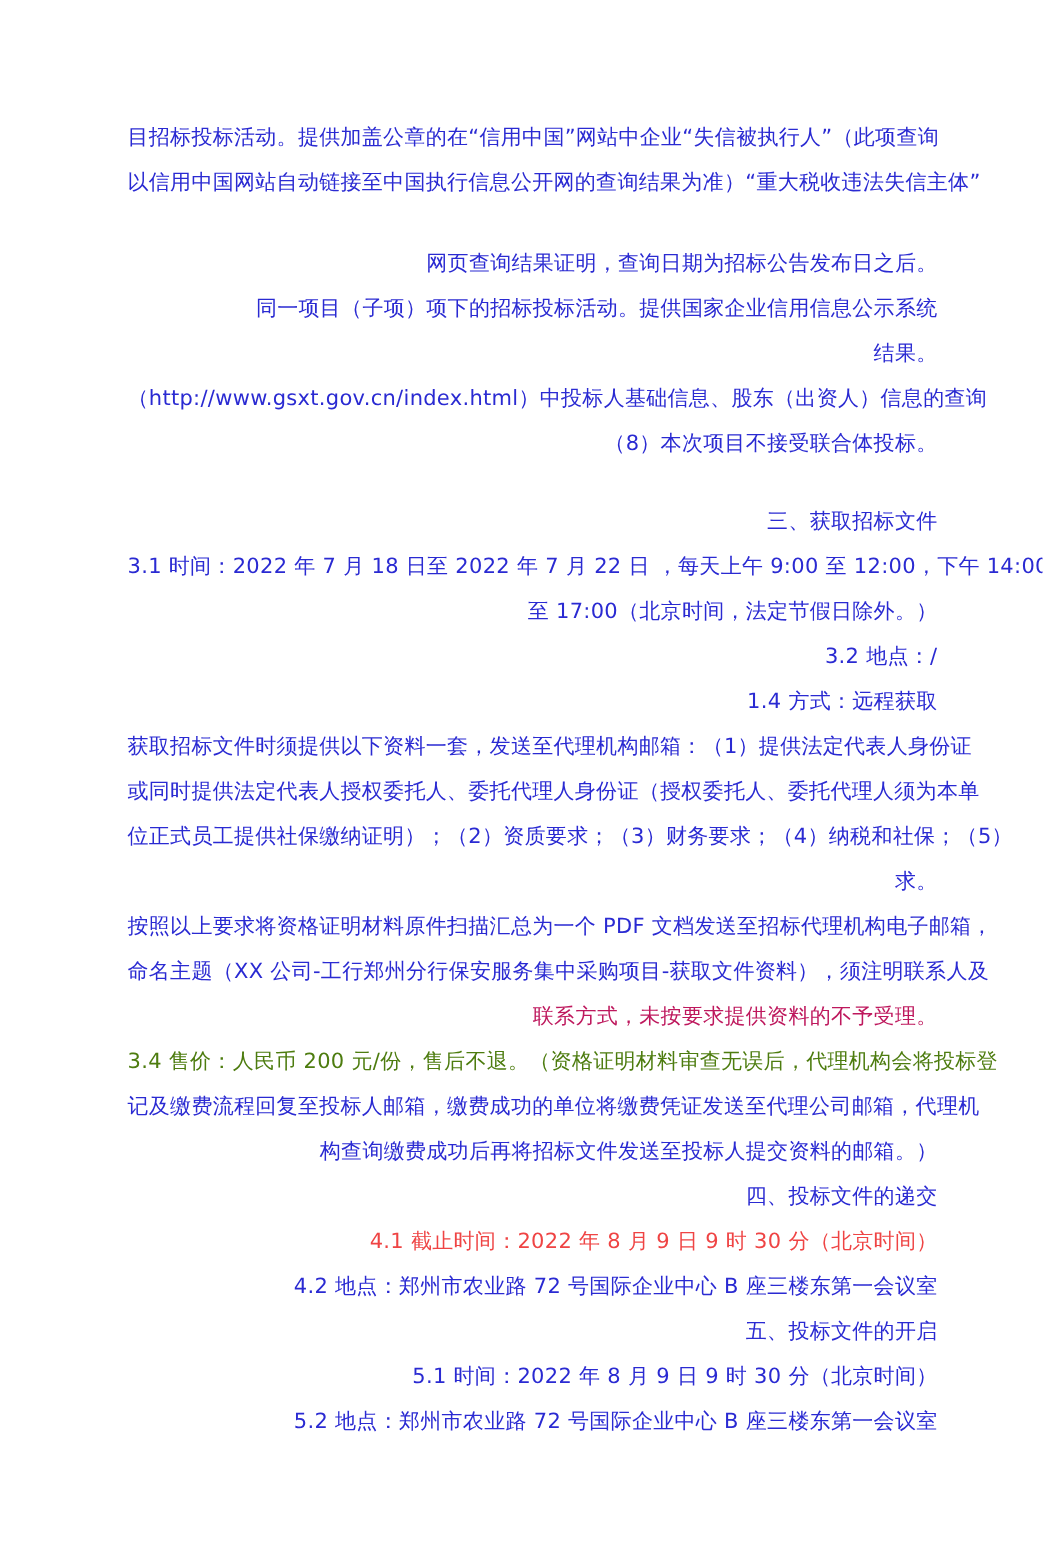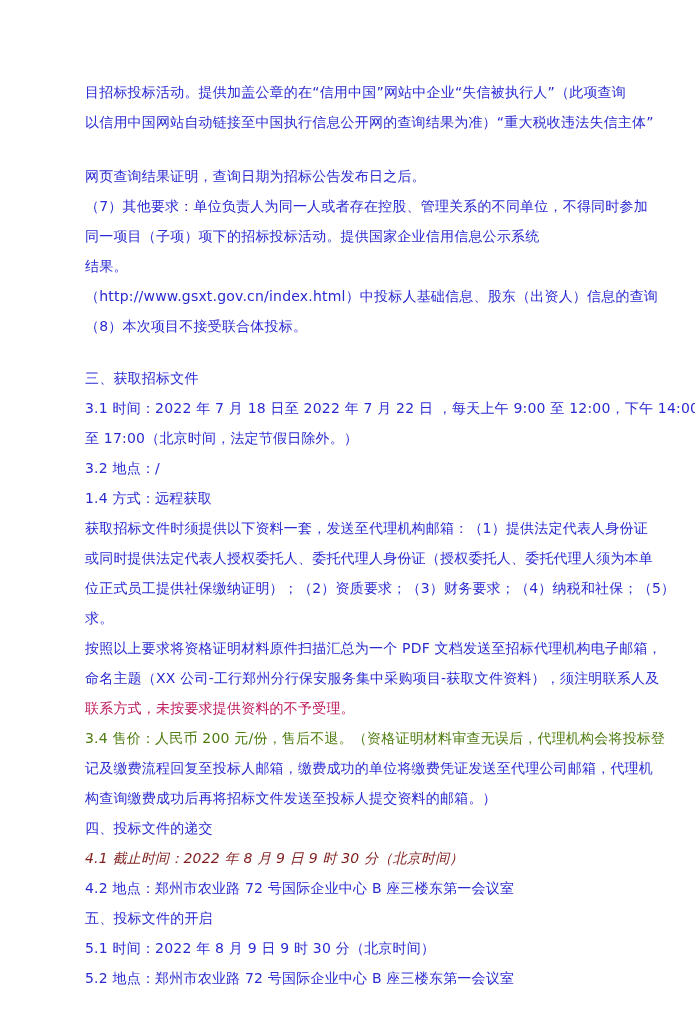--- a/index.html
+++ b/index.html
@@ -12,20 +12,21 @@
     height: 1031px;
     overflow: hidden;
     font-family: "DejaVu Sans", sans-serif;
   }
   .page {
     box-sizing: border-box;
     width: 695px;
     height: 790px;
     background: #ffffff;
     padding: 77px 70px 0 85px;
+    text-align: right;
   }
   .doc-body {
     width: 540px;
   }
   .text-line {
     font-size: 14px;
     line-height: 30px;
     height: 30px;
     white-space: pre;
     letter-spacing: 0.2px;
@@ -42,40 +43,39 @@
 </style>
 </head>
 <body>
 
 <div class="page">
   <div class="doc-body" id="doc-body">
 
   <div class="text-line" style="color: rgb(42, 42, 210);">目招标投标活动。提供加盖公章的在“信用中国”网站中企业“失信被执行人”（此项查询</div>
       <div class="text-line" style="color: rgb(42, 42, 210);">以信用中国网站自动链接至中国执行信息公开网的查询结果为准）“重大税收违法失信主体”</div>
       <div class="text-line" style="color: rgb(42, 42, 210); margin-top: 24px;">网页查询结果证明，查询日期为招标公告发布日之后。</div>
-      <div class="text-line" style="color: rgb(42, 42, 210);">（7）其他要求：单位负责人为同一人或者存在控股、管理关系的不同单位，不得同时参加</div>
       <div class="text-line" style="color: rgb(42, 42, 210);">同一项目（子项）项下的招标投标活动。提供国家企业信用信息公示系统</div>
       <div class="text-line" style="color: rgb(42, 42, 210);">结果。</div>
       <div class="text-line" style="color: rgb(42, 42, 210);">（http://www.gsxt.gov.cn/index.html）中投标人基础信息、股东（出资人）信息的查询</div>
       <div class="text-line" style="color: rgb(42, 42, 210);">（8）本次项目不接受联合体投标。</div>
       <div class="section-heading" style="color: rgb(42, 42, 210); margin-top: 22px;">三、获取招标文件</div>
       <div class="text-line" style="color: rgb(42, 42, 210);">3.1 时间：2022 年 7 月 18 日至 2022 年 7 月 22 日 ，每天上午 9:00 至 12:00，下午 14:00</div>
       <div class="text-line" style="color: rgb(42, 42, 210);">至 17:00（北京时间，法定节假日除外。）</div>
       <div class="text-line" style="color: rgb(42, 42, 210);">3.2 地点：/</div>
       <div class="text-line" style="color: rgb(42, 42, 210);">1.4 方式：远程获取</div>
       <div class="text-line" style="color: rgb(42, 42, 210);">获取招标文件时须提供以下资料一套，发送至代理机构邮箱：（1）提供法定代表人身份证</div>
       <div class="text-line" style="color: rgb(42, 42, 210);">或同时提供法定代表人授权委托人、委托代理人身份证（授权委托人、委托代理人须为本单</div>
       <div class="text-line" style="color: rgb(42, 42, 210);">位正式员工提供社保缴纳证明）；（2）资质要求；（3）财务要求；（4）纳税和社保；（5）</div>
       <div class="text-line" style="color: rgb(42, 42, 210);">求。</div>
       <div class="text-line" style="color: rgb(42, 42, 210);">按照以上要求将资格证明材料原件扫描汇总为一个 PDF 文档发送至招标代理机构电子邮箱，</div>
       <div class="text-line" style="color: rgb(42, 42, 210);">命名主题（XX 公司-工行郑州分行保安服务集中采购项目-获取文件资料），须注明联系人及</div>
       <div class="text-line" style="color: #be185d;">联系方式，未按要求提供资料的不予受理。</div>
       <div class="text-line" style="color: #4d7c0f;">3.4 售价：人民币 200 元/份，售后不退。（资格证明材料审查无误后，代理机构会将投标登</div>
       <div class="text-line" style="color: rgb(42, 42, 210);">记及缴费流程回复至投标人邮箱，缴费成功的单位将缴费凭证发送至代理公司邮箱，代理机</div>
       <div class="text-line" style="color: rgb(42, 42, 210);">构查询缴费成功后再将招标文件发送至投标人提交资料的邮箱。）</div>
       <div class="section-heading" style="color: rgb(42, 42, 210);">四、投标文件的递交</div>
-      <div class="text-line" style="color: #7f1d1d; font-style: italic;">4.1 截止时间：2022 年 8 月 9 日 9 时 30 分（北京时间）</div>
+      <div class="text-line" style="color: #ef4444;">4.1 截止时间：2022 年 8 月 9 日 9 时 30 分（北京时间）</div>
       <div class="text-line" style="color: rgb(42, 42, 210);">4.2 地点：郑州市农业路 72 号国际企业中心 B 座三楼东第一会议室</div>
       <div class="section-heading" style="color: rgb(42, 42, 210);">五、投标文件的开启</div>
       <div class="text-line" style="color: rgb(42, 42, 210);">5.1 时间：2022 年 8 月 9 日 9 时 30 分（北京时间）</div>
       <div class="text-line" style="color: rgb(42, 42, 210);">5.2 地点：郑州市农业路 72 号国际企业中心 B 座三楼东第一会议室</div>
     </div>
 </div>
 
 </body></html>

